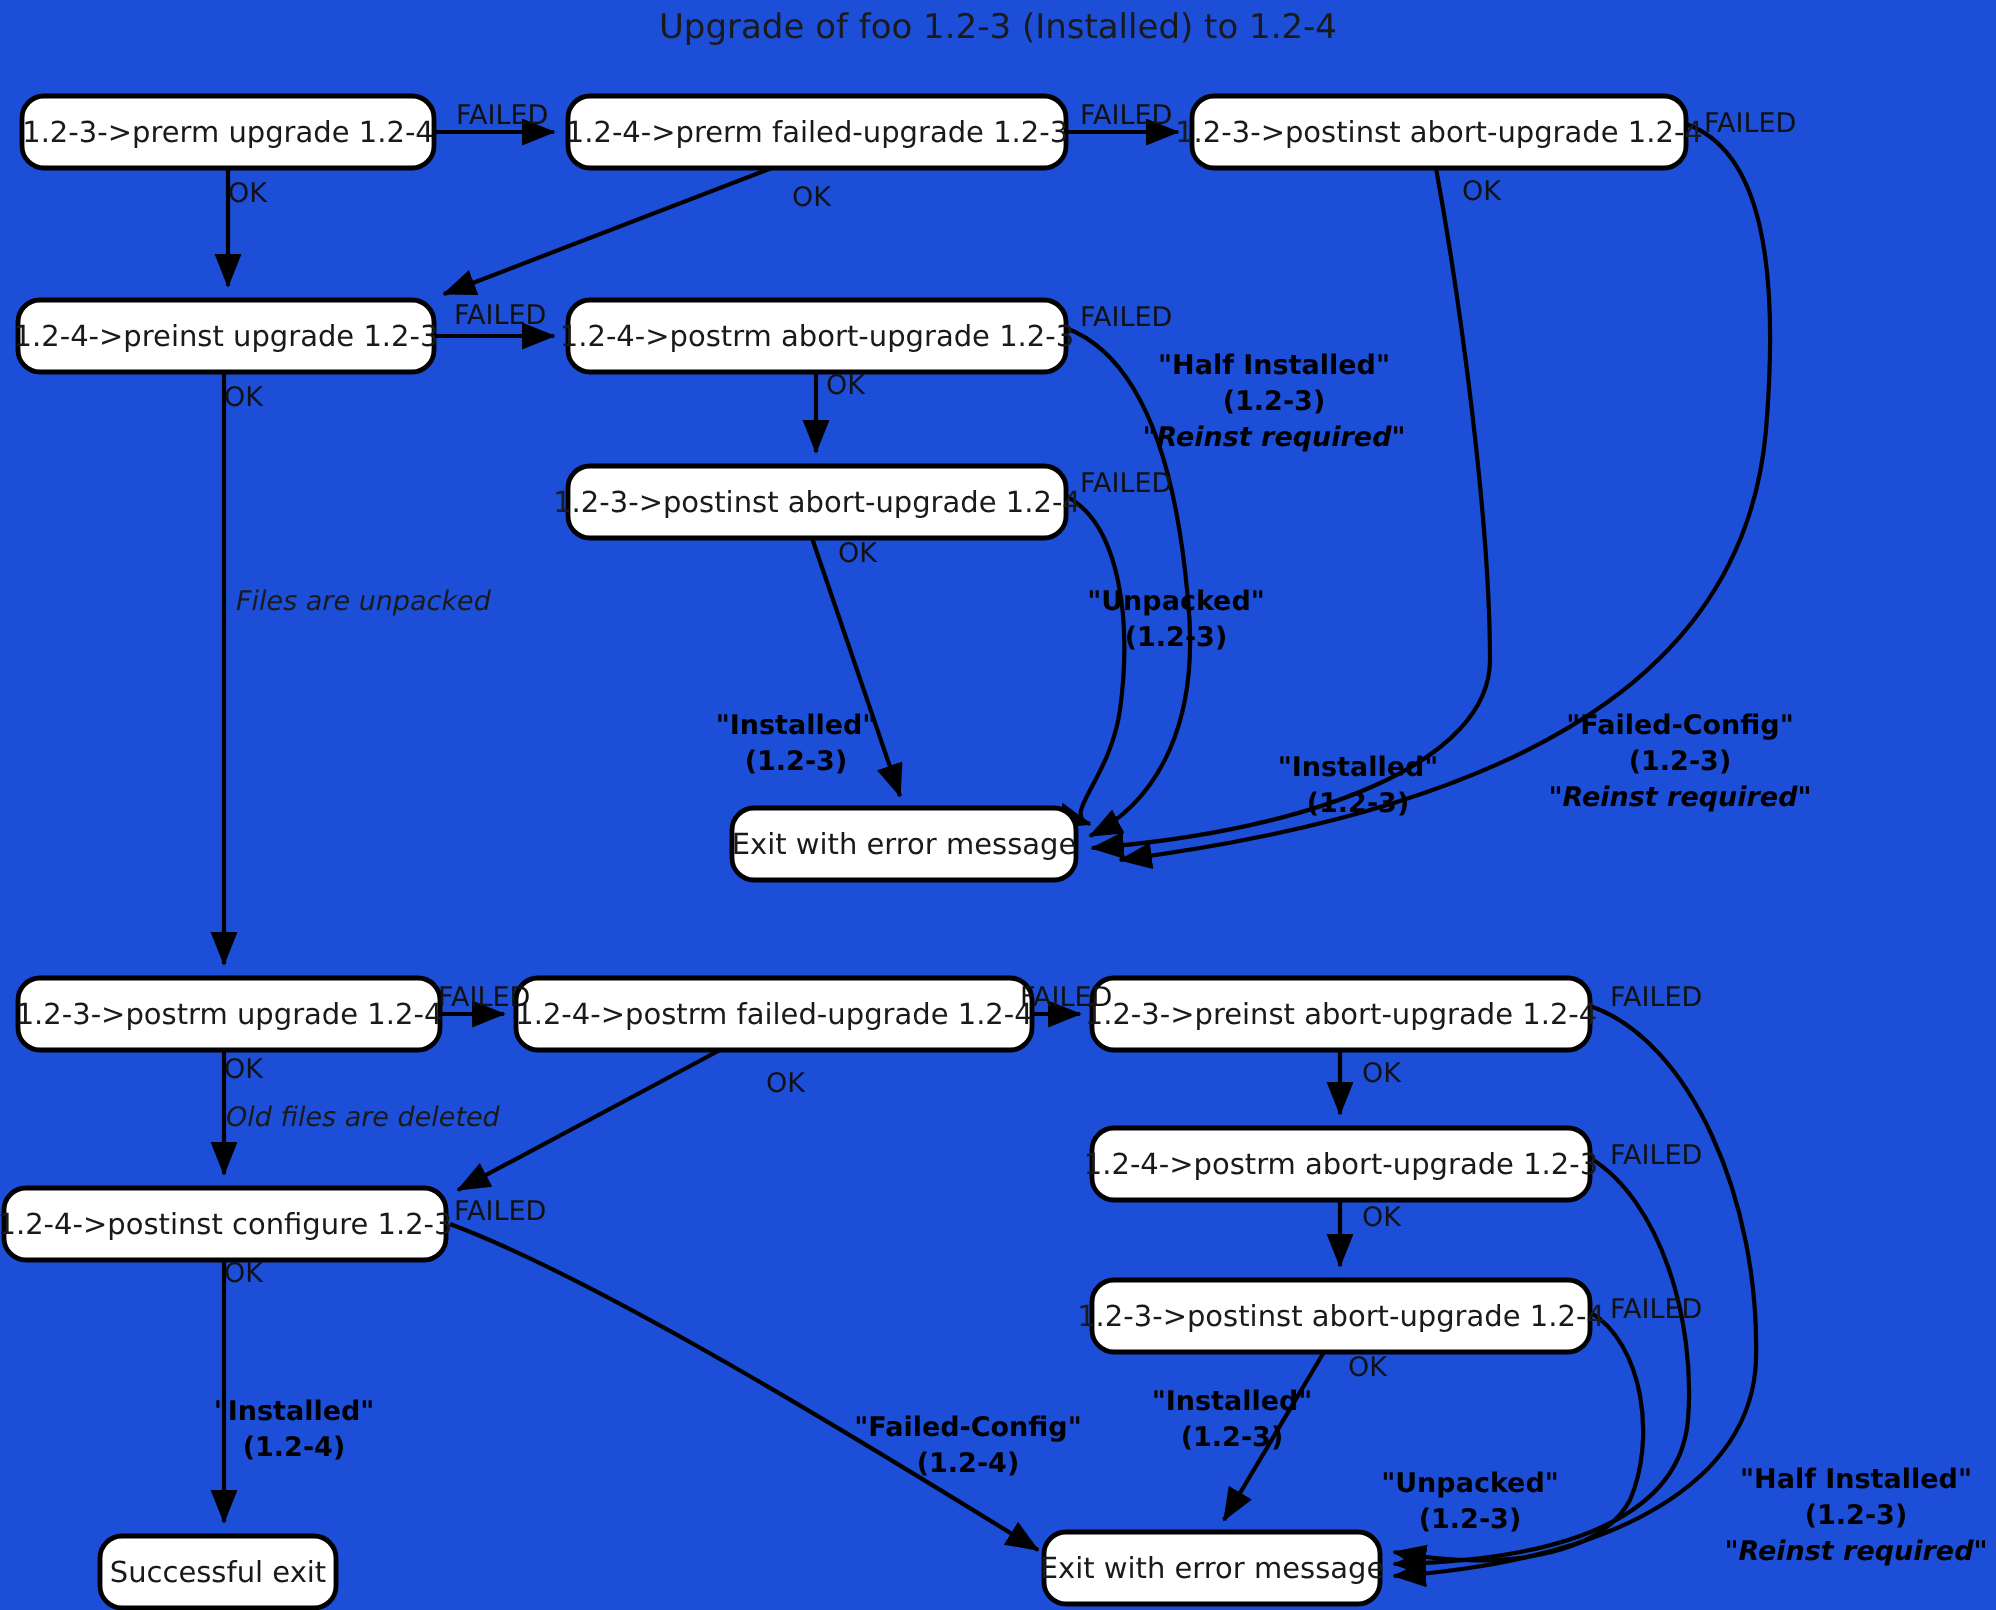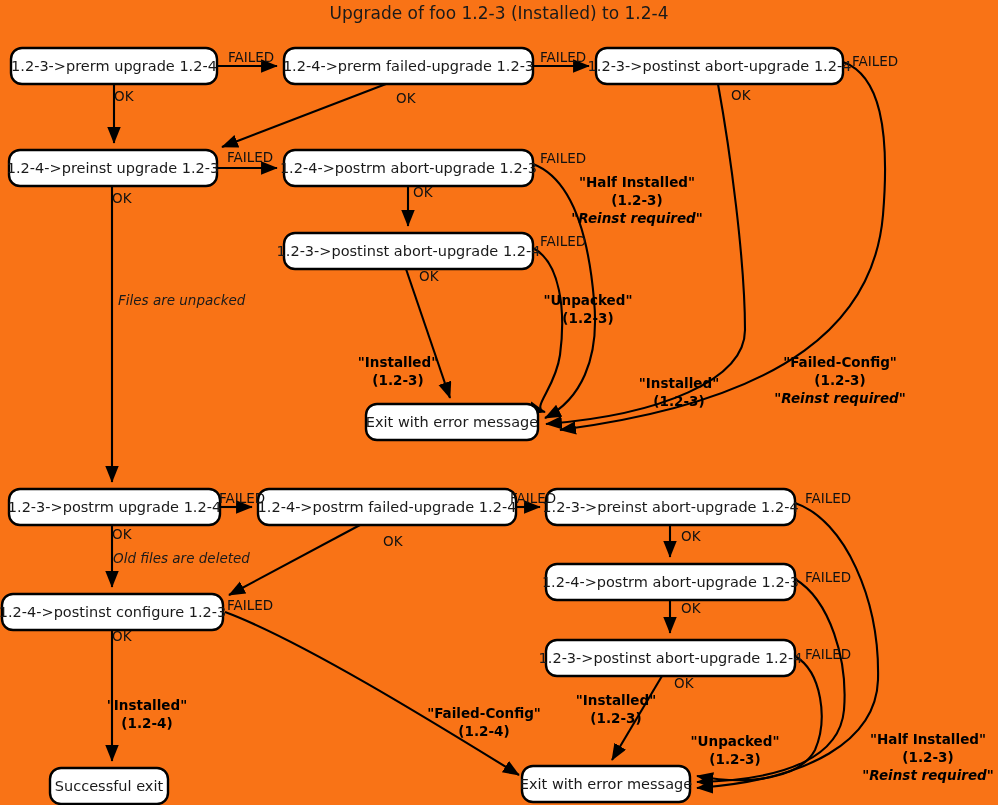--- a/index.html
+++ b/index.html
@@ -4,21 +4,21 @@
 <style>
   html, body {
     margin: 0;
     padding: 0;
     background: #ffffff;
   }
   #page {
     position: relative;
     width: 998px;
     height: 805px;
-    background: #f97316;
+    background: #1d4ed8;
     font-family: "DejaVu Sans", sans-serif;
     overflow: hidden;
   }
   svg#flow {
     position: absolute;
     left: 0;
     top: 0;
     width: 998px;
     height: 805px;
   }

